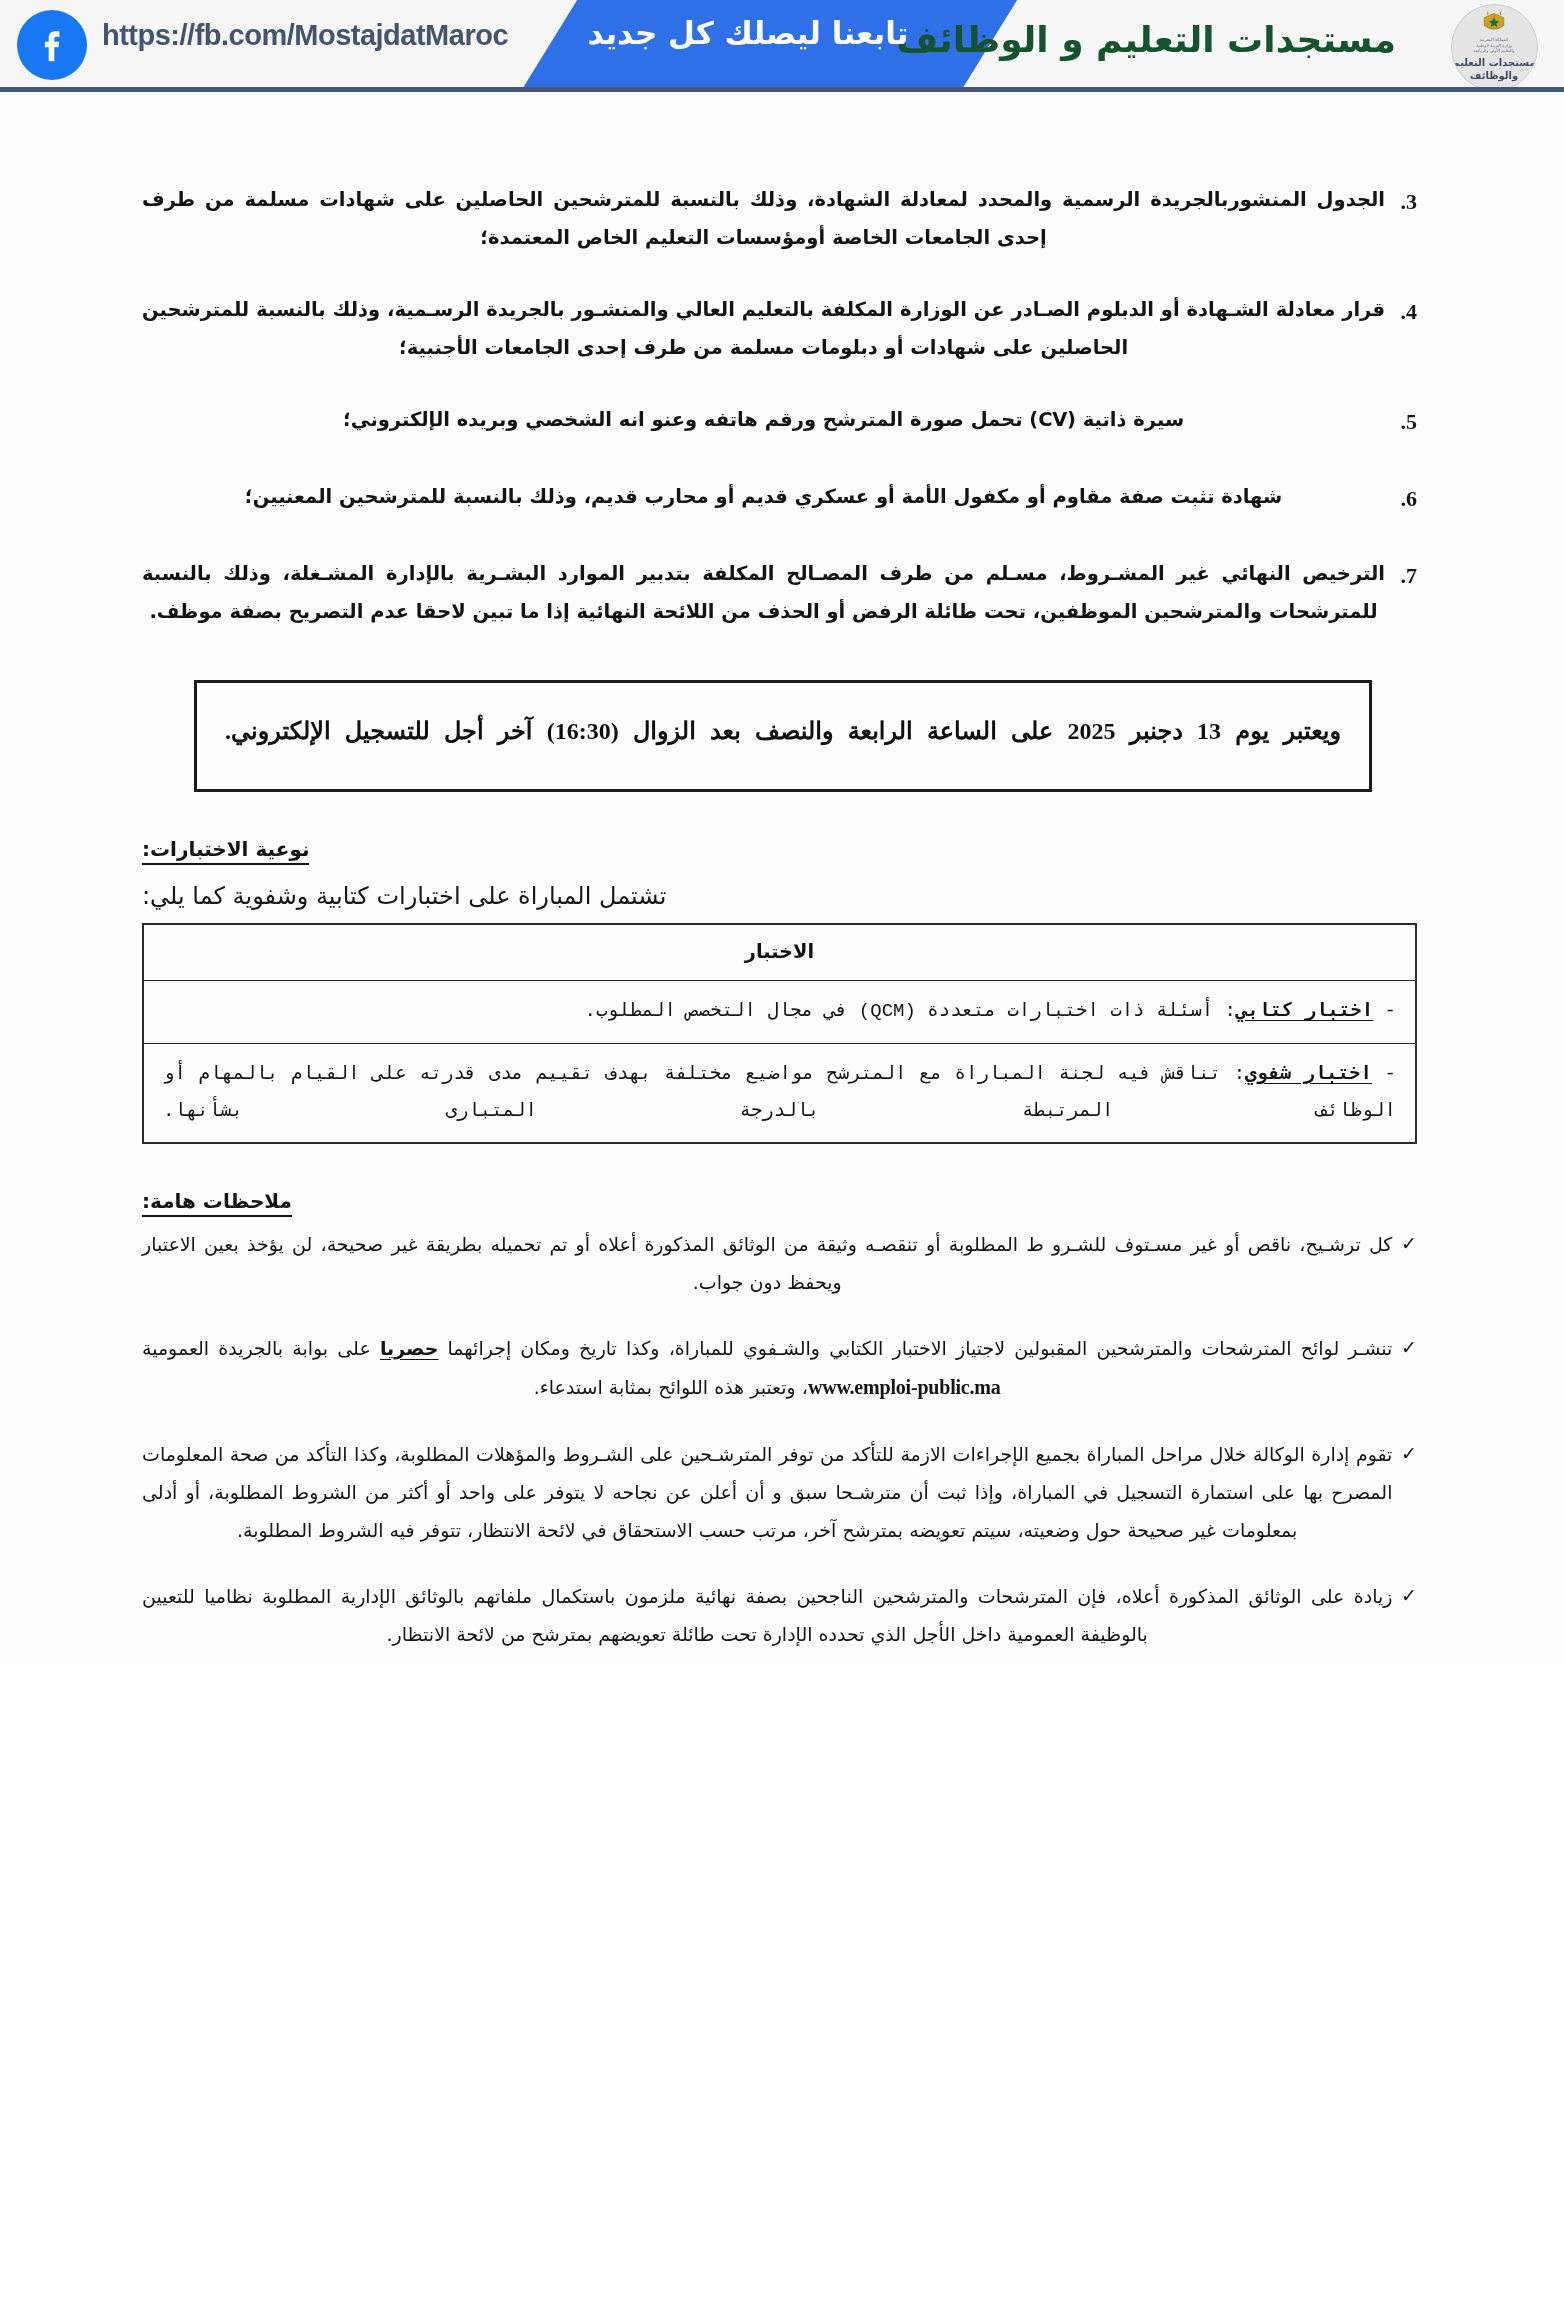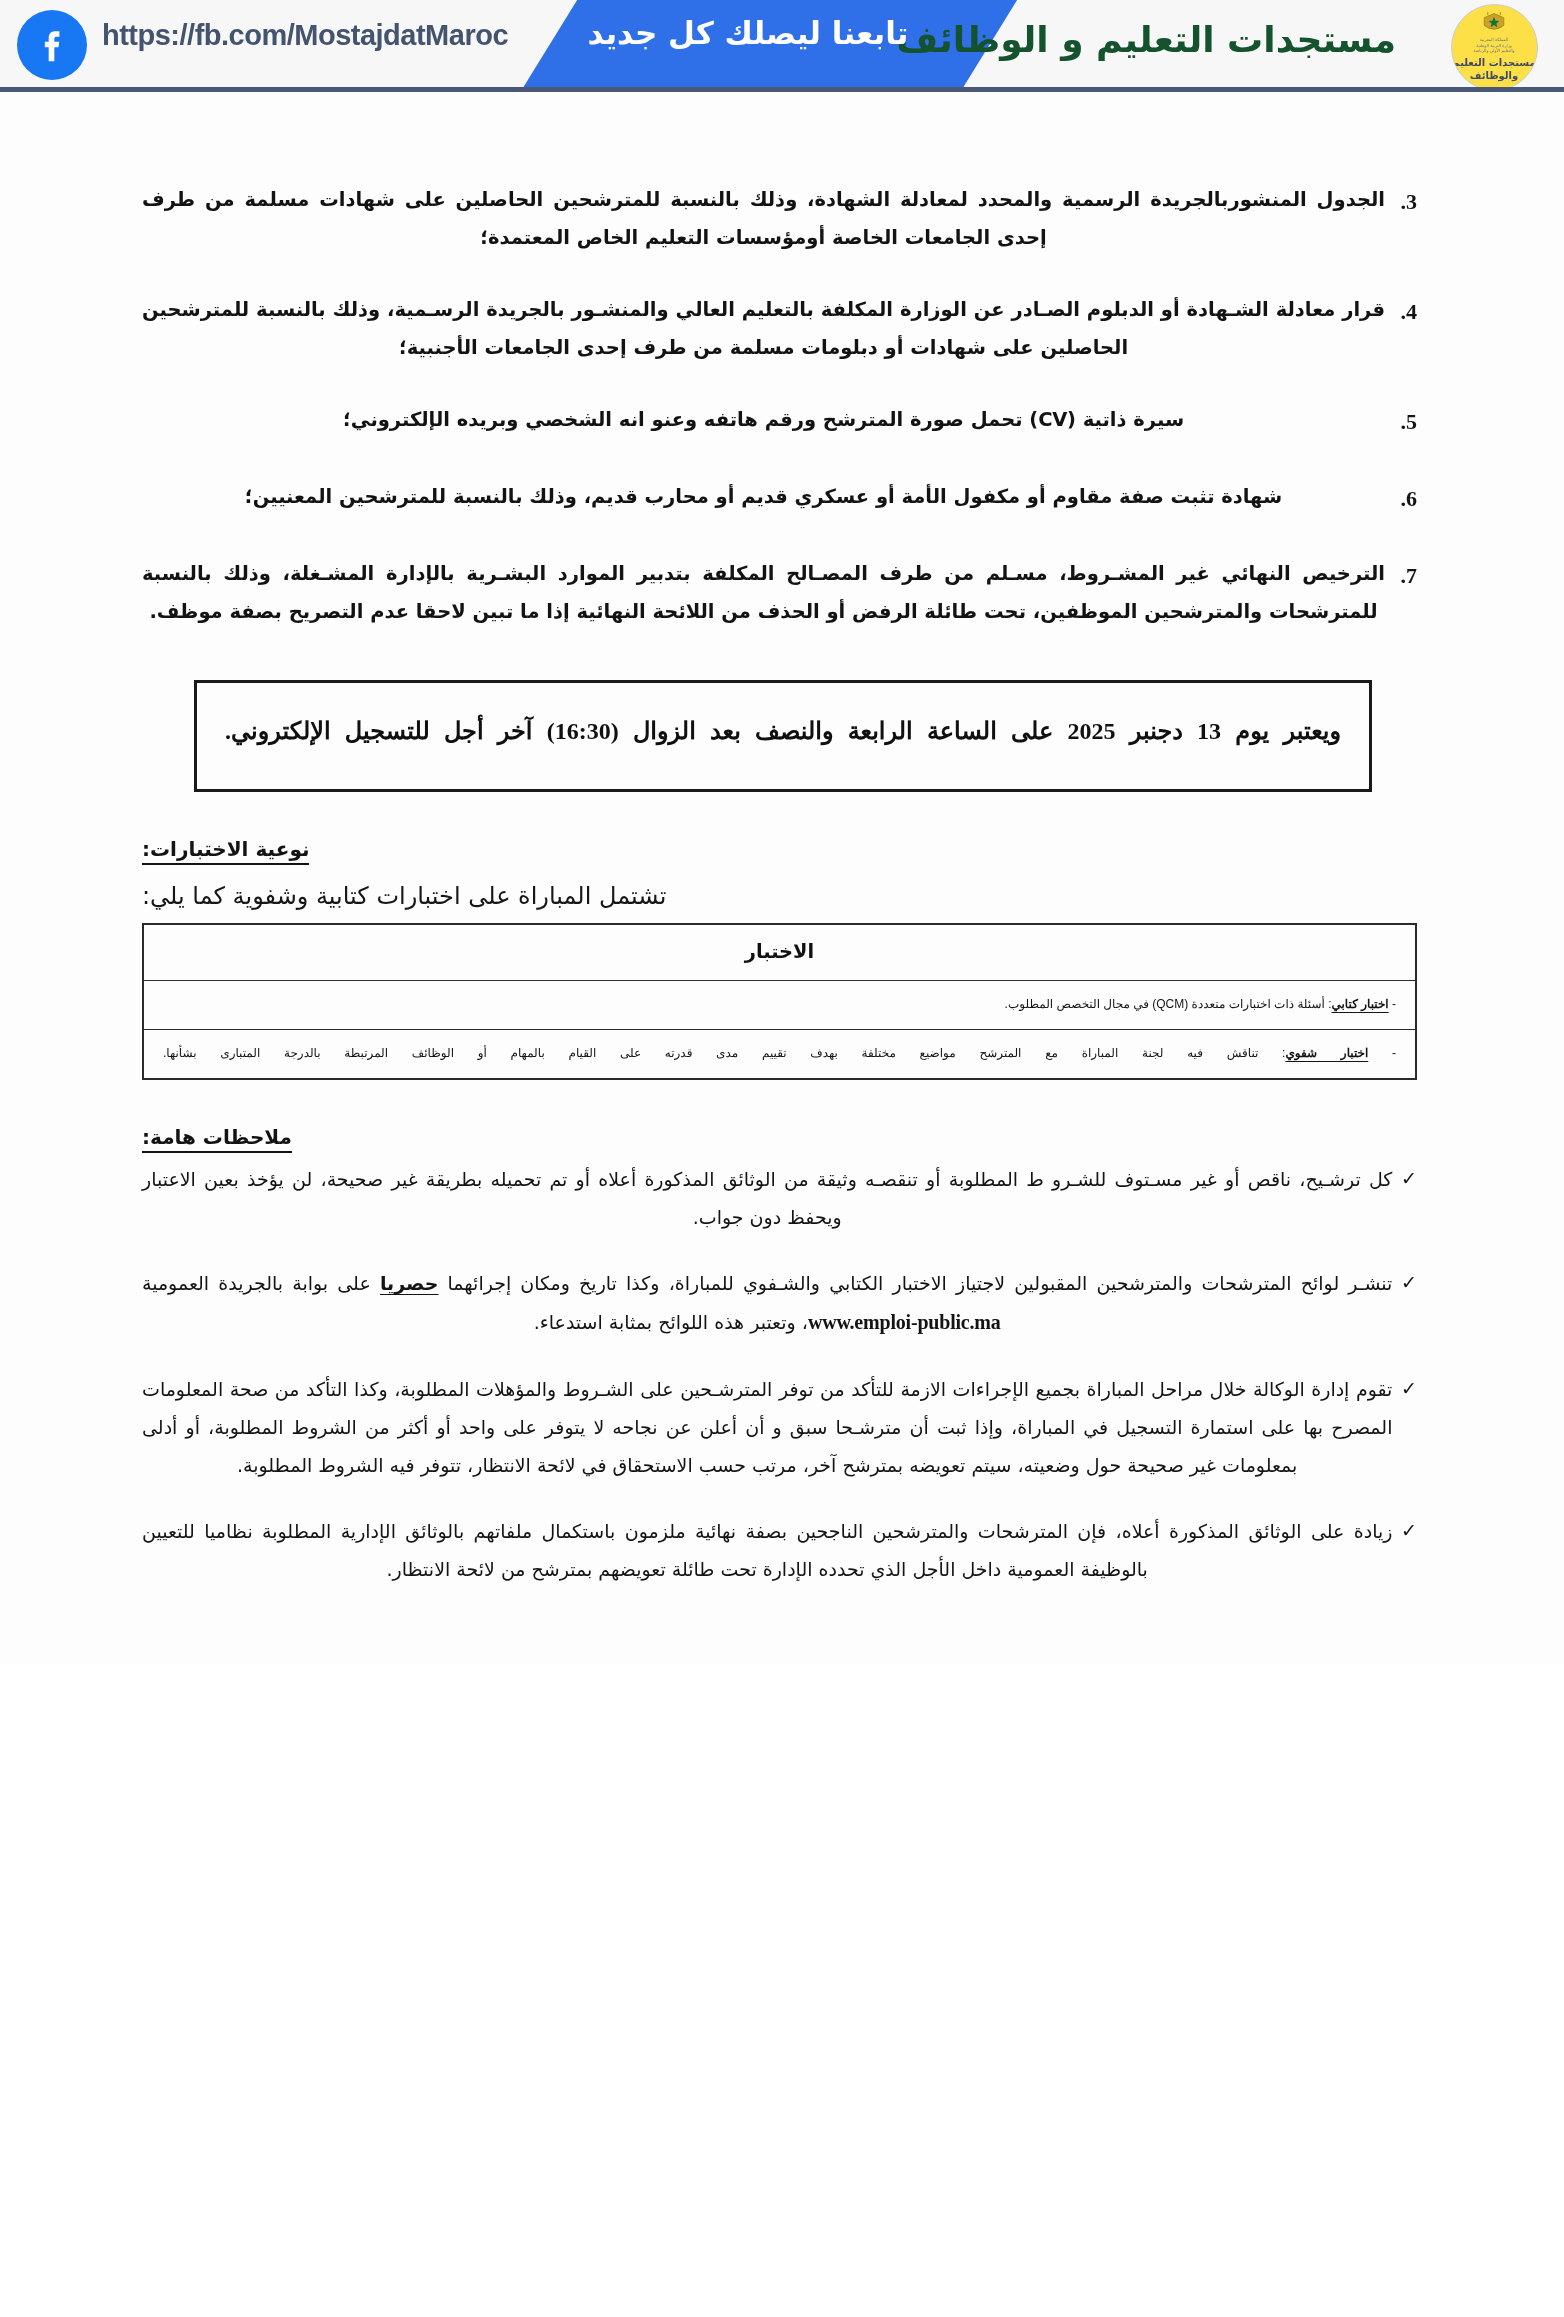--- a/index.html
+++ b/index.html
@@ -93,21 +93,21 @@
     white-space: nowrap;
   }
 
   .seal {
     position: absolute;
     right: 26.5px;
     top: 3.8px;
     width: 87px;
     height: 87px;
     border-radius: 50%;
-    background: #fde047;
+    background: #e5e5e5;
     border: 0.9px solid #c9ccd6;
     display: flex;
     flex-direction: column;
     align-items: center;
     justify-content: flex-start;
     padding-top: 6.6px;
     overflow: hidden;
   }
   .seal-crest { width: 28px; height: 24.6px; }
   .seal-micro {
@@ -224,22 +224,22 @@
   }
   .exam-table th {
     text-align: center;
     font-family: "DejaVu Sans", sans-serif;
     font-weight: bold;
     font-size: 19.4px;
     color: #111;
     padding: 15px 19px 17px 19px;
   }
   .exam-table td {
-    font-family: Liberation Sans, sans-serif;
-    font-size: 12px;
+    font-family: Liberation Mono, monospace;
+    font-size: 19px;
     line-height: 1.95;
     color: #141414;
     text-align: justify;
     text-align-last: justify;
   }
   .exam-table td.single { text-align-last: right; }
   .exam-label {
     font-weight: bold;
     text-decoration: underline;
     text-underline-offset: 3.8px;

